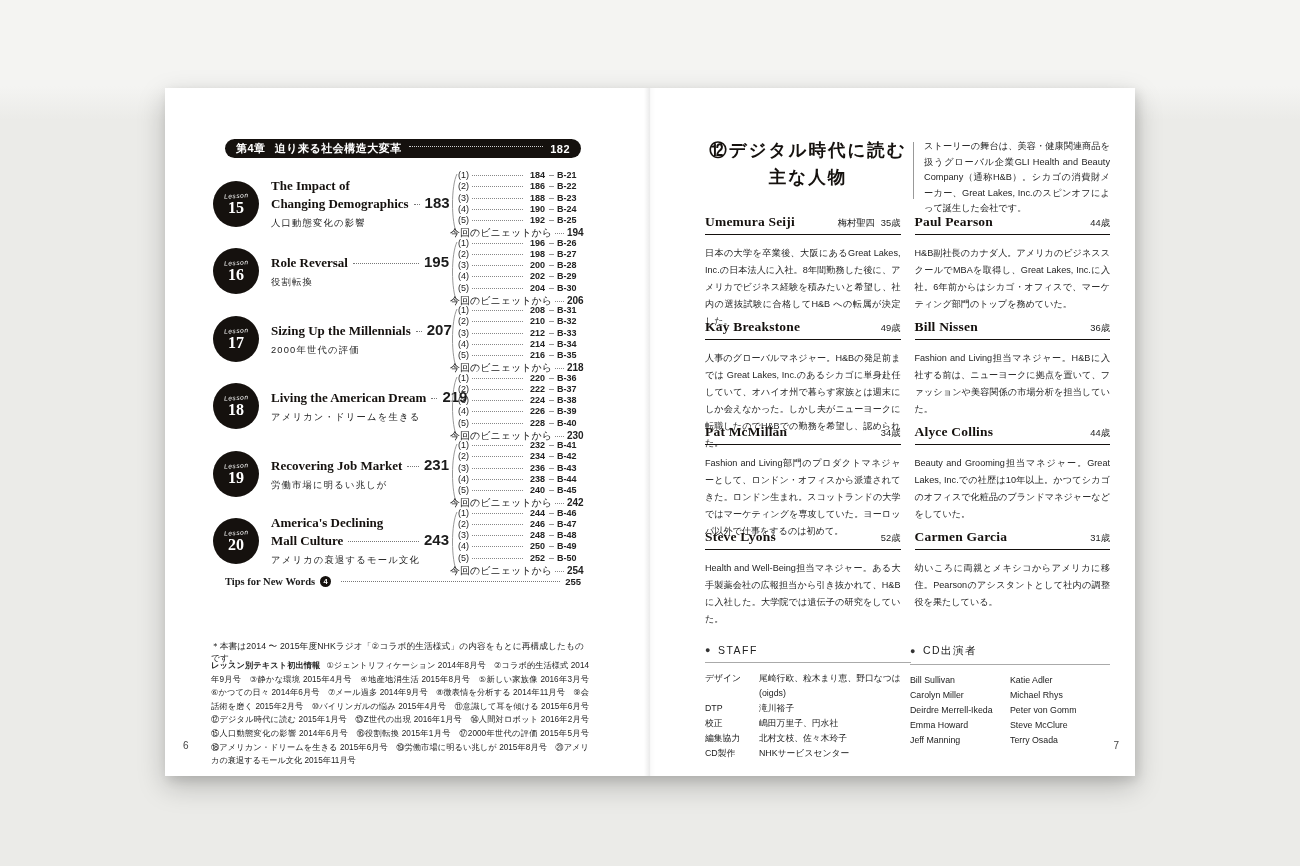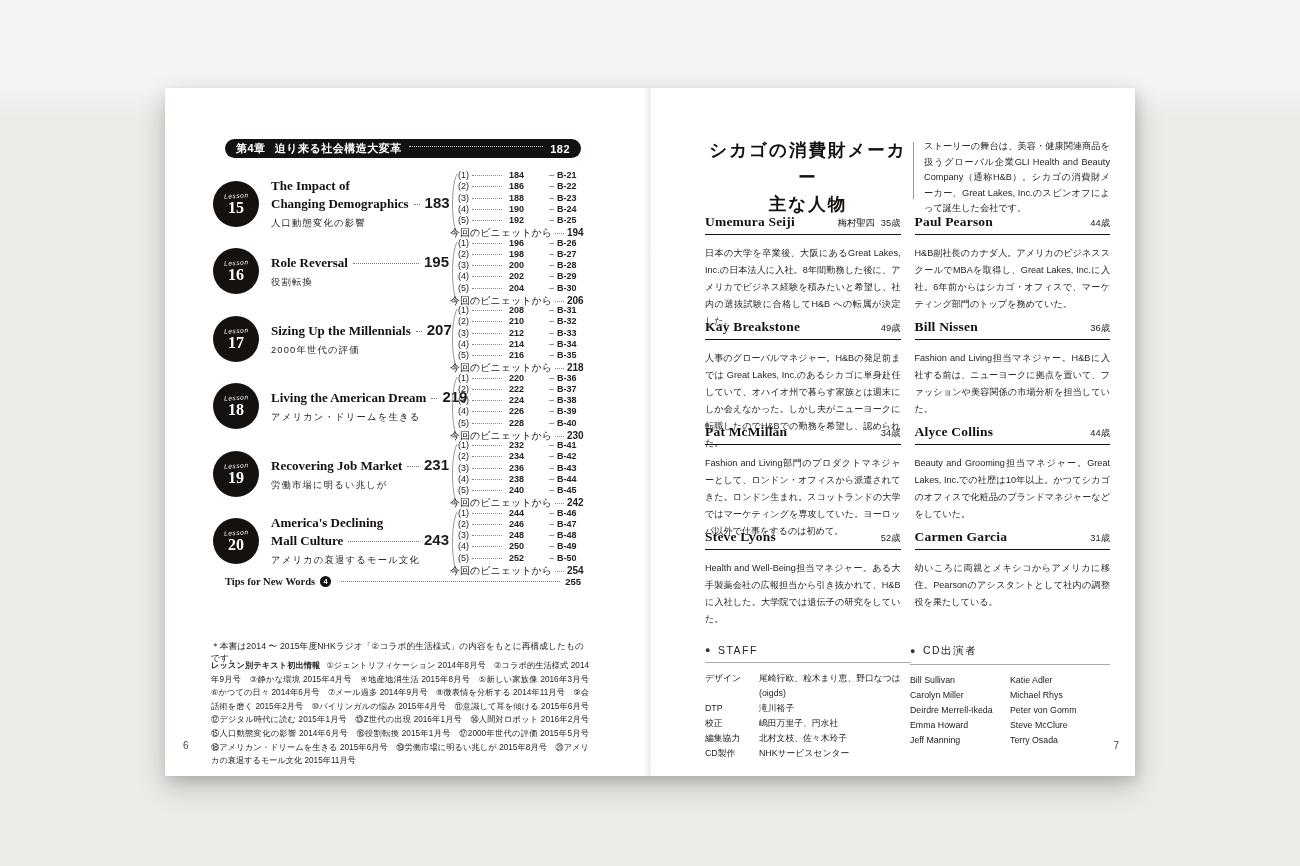--- a/index.html
+++ b/index.html
@@ -56,21 +56,21 @@
 
   
   .toc{position:absolute;left:283px;top:82px;width:134px;}
   .toc-group{display:flex;height:67.5px;}
   .bracket{flex:0 0 10px;margin-top:2px;}
   .toc-rows{flex:1;min-width:0;}
   .toc-row{height:11.25px;display:flex;align-items:baseline;font-size:9px;color:#222;}
   .toc-label{white-space:nowrap;flex-shrink:0;}
   .toc-leader{flex:1;min-width:4px;border-bottom:1px dotted #888;margin:0 3px;transform:translateY(-2px);}
   .toc-pg{min-width:19px;text-align:right;font-weight:bold;flex-shrink:0;}
-  .toc-b{width:37px;text-align:left;font-weight:bold;flex-shrink:0;white-space:nowrap;margin-left:21px;}
+  .toc-b{width:37px;text-align:left;font-weight:bold;flex-shrink:0;white-space:nowrap;}
   .toc-b:not(:empty)::before{content:"\2013";font-weight:normal;color:#555;margin:0 3px 0 4px;}
   .toc-row:last-child{font-size:10px;margin-left:-8px;}
   .toc-row:last-child .toc-leader{flex:0 0 9px;}
   .toc-row:last-child .toc-pg{min-width:0;}
   .toc-row:last-child .toc-b{display:none;}
   
   .tips{position:absolute;left:60px;top:488px;width:356px;display:flex;align-items:baseline;}
   .tips-label{font-family:"Liberation Serif","DejaVu Serif",serif;font-weight:bold;font-size:10.5px;white-space:nowrap;}
   .tips-badge{
     flex:0 0 11px;width:11px;height:11px;border-radius:50%;background:#15110e;color:#fff;font-size:7.5px;font-weight:bold;
@@ -497,21 +497,21 @@
     <div class="sources">
       <span class="src-head">レッスン別テキスト初出情報</span><span>①ジェントリフィケーション 2014年8月号　②コラボ的生活様式 2014年9月号　③静かな環境 2015年4月号　④地産地消生活 2015年8月号　⑤新しい家族像 2016年3月号　⑥かつての日々 2014年6月号　⑦メール過多 2014年9月号　⑧微表情を分析する 2014年11月号　⑨会話術を磨く 2015年2月号　⑩バイリンガルの悩み 2015年4月号　⑪意識して耳を傾ける 2015年6月号　⑫デジタル時代に読む 2015年1月号　⑬Z世代の出現 2016年1月号　⑭人間対ロボット 2016年2月号　⑮人口動態変化の影響 2014年6月号　⑯役割転換 2015年1月号　⑰2000年世代の評価 2015年5月号　⑱アメリカン・ドリームを生きる 2015年6月号　⑲労働市場に明るい兆しが 2015年8月号　⑳アメリカの衰退するモール文化 2015年11月号</span>
     </div>
 
     <div class="pagenum">6</div>
   </div>
 
   <div class="page right">
 
     <div class="vig-heading">
-      <div>シカゴの消費財メーカー</div>
+      <div>⑫デジタル時代に読む</div>
       <div>主な人物</div>
     </div>
     <div class="vrule"></div>
     <div class="intro">ストーリーの舞台は、美容・健康関連商品を扱うグローバル企業GLI Health and Beauty Company（通称H&amp;B）。シカゴの消費財メーカー、Great Lakes, Inc.のスピンオフによって誕生した会社です。</div>
 
     <div class="chars">
 
         <div class="char">
           <div class="char-head">
             <span class="char-name">Umemura Seiji</span>

